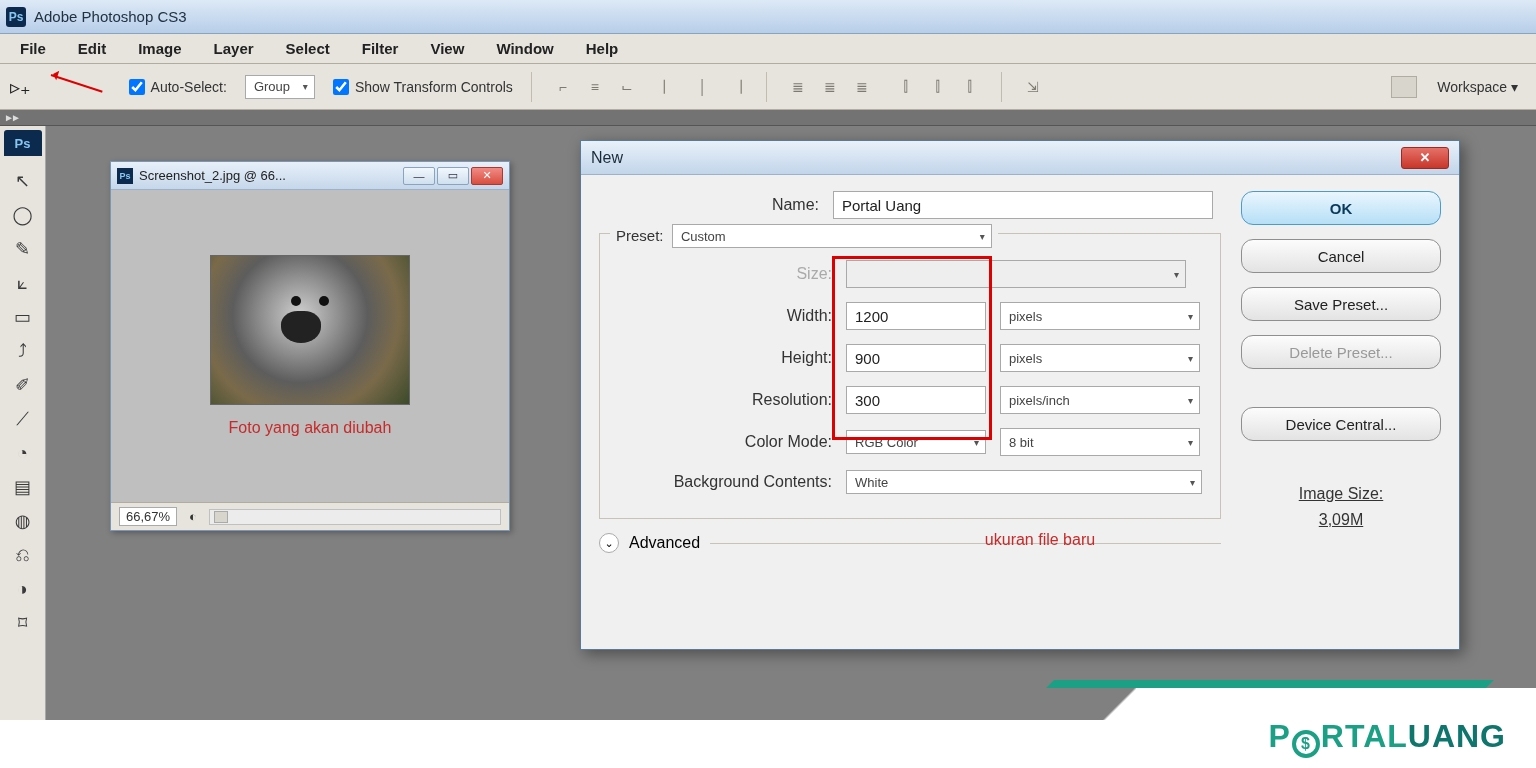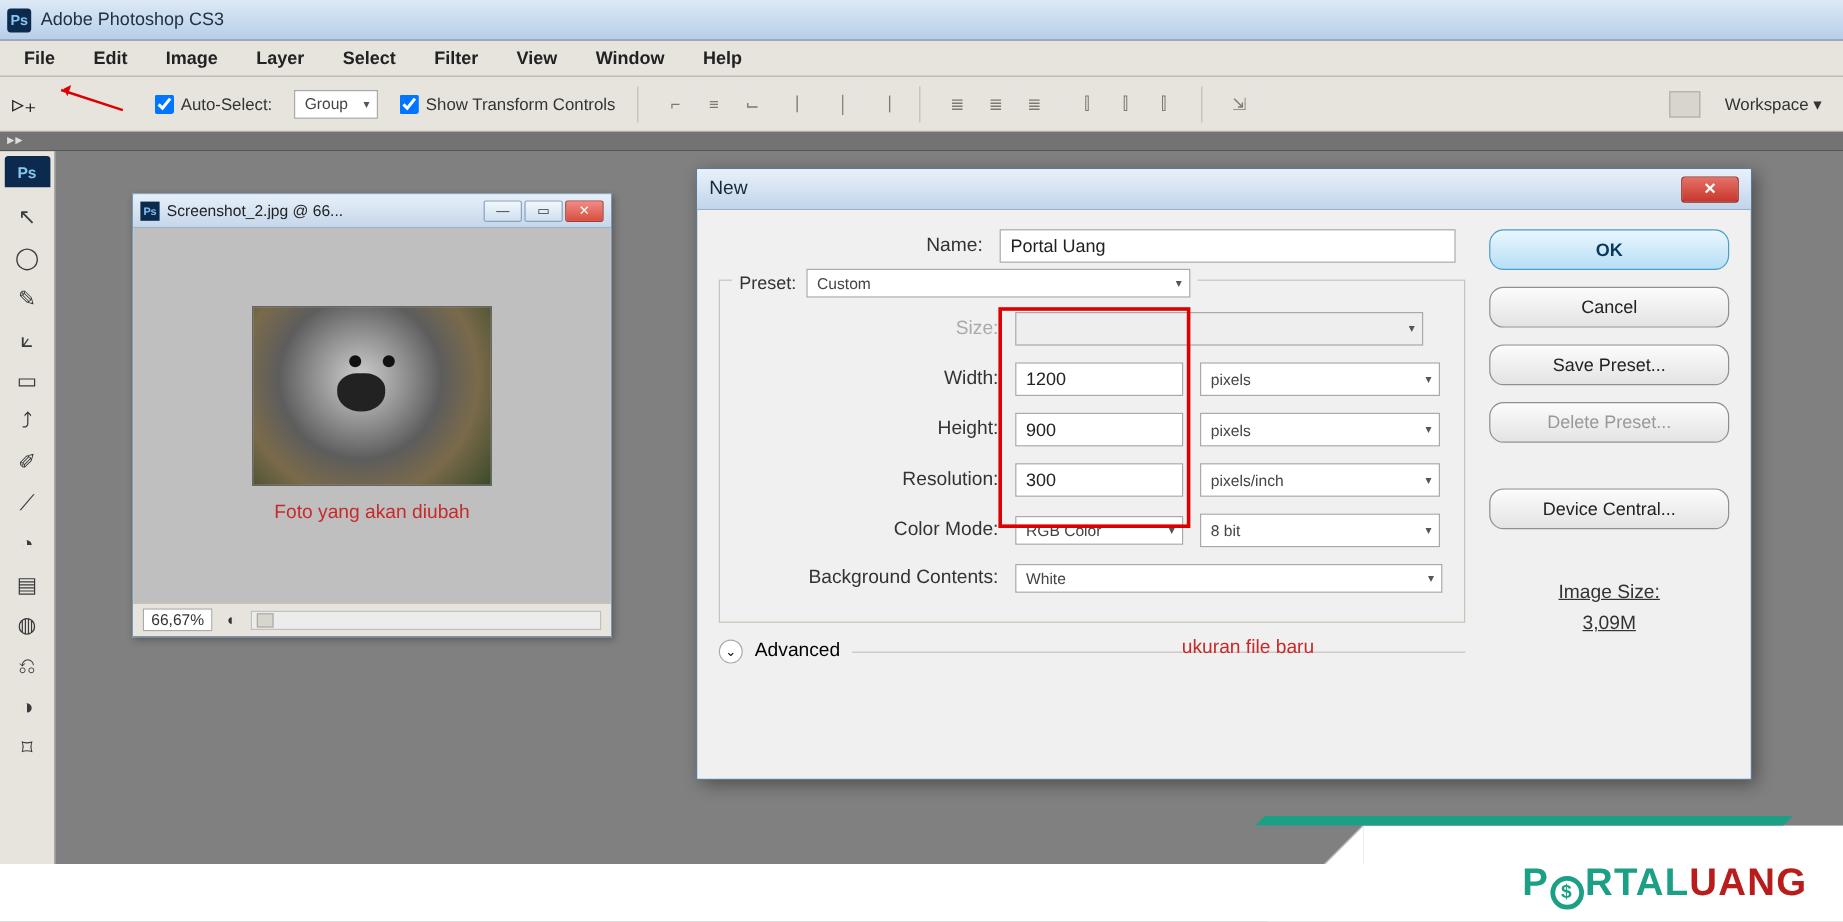--- a/index.html
+++ b/index.html
@@ -89,21 +89,21 @@
 .red-note { color: #c72a2a; font-size: 16px; text-align: center; margin-top: -4px; }
 
 
 .watermark { position: absolute; right: 0; bottom: 0; width: 400px; height: 80px; background: #fff; display: flex; align-items: flex-end; justify-content: flex-end; padding: 10px 30px; }
 .watermark-border { position:absolute; left:-80px; top:0; width:80px; height:80px; background:linear-gradient(to bottom right, transparent 49%, #fff 51%); }
 .wm-edge { position:absolute; left:-90px; top:-8px; width:110%; height:8px; background:#1ca085; transform:skewX(-45deg); transform-origin:bottom left;}
 .wm-text { font-size: 32px; font-weight: 800; letter-spacing: 1px; }
 .wm-p { color: #1ca085; }
 .wm-o { display:inline-flex; width:28px; height:28px; border:4px solid #1ca085; border-radius:50%; align-items:center; justify-content:center; color:#1ca085; font-size:16px; vertical-align:-2px; margin:0 1px;}
 .wm-tal { color: #1ca085; }
-.wm-uang { color: #b91c1c; }
+.wm-uang { color: #0f766e; }
 </style>
 </head>
 <body>
 
 <div class="viewport">
 <div class="app">
 
   <div class="titlebar">
     <div class="ps-icon">Ps</div>
     <div class="title">Adobe Photoshop CS3</div>

